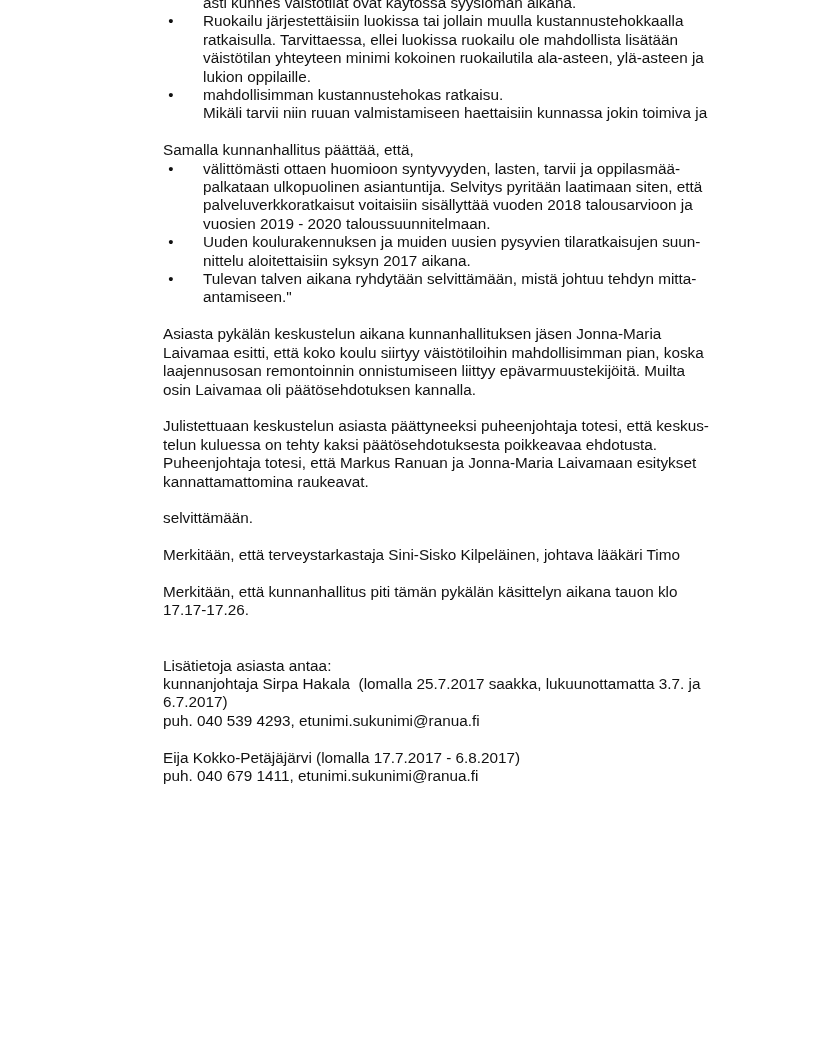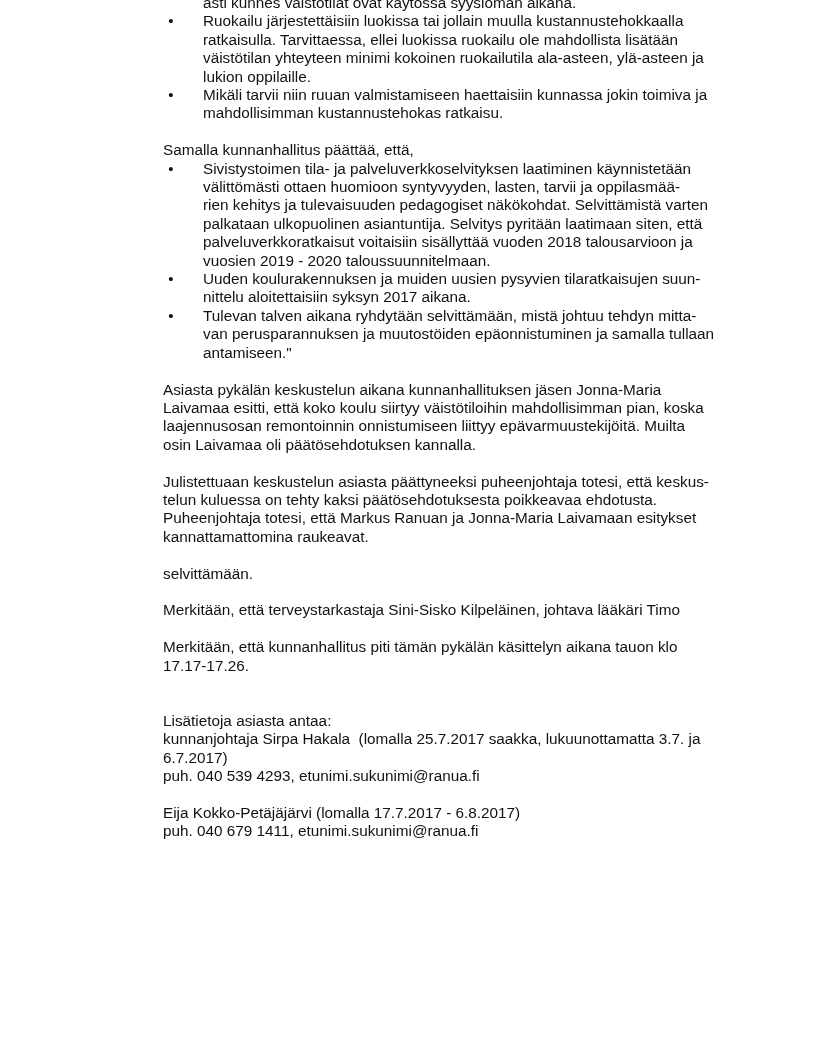--- a/index.html
+++ b/index.html
@@ -28,48 +28,45 @@
     </li>
     <li class="li">
       <span class="bullet"></span>
       <p class="p">Ruokailu järjestettäisiin luokissa tai jollain muulla kustannustehokkaalla</p>
       <p class="p">ratkaisulla. Tarvittaessa, ellei luokissa ruokailu ole mahdollista lisätään</p>
       <p class="p">väistötilan yhteyteen minimi kokoinen ruokailutila ala-asteen, ylä-asteen ja</p>
       <p class="p">lukion oppilaille.</p>
     </li>
     <li class="li">
       <span class="bullet"></span>
+      <p class="p">mahdollisimman kustannustehokas ratkaisu.</p>
       <p class="p">Mikäli tarvii niin ruuan valmistamiseen haettaisiin kunnassa jokin toimiva ja</p>
-      <p class="p">mahdollisimman kustannustehokas ratkaisu.</p>
     </li>
   </ul>
 
   <div class="gap"></div>
 
   <p class="p">Samalla kunnanhallitus päättää, että,</p>
 
   <ul class="list">
     <li class="li">
       <span class="bullet"></span>
-      <p class="p">Sivistystoimen tila- ja palveluverkkoselvityksen laatiminen käynnistetään</p>
       <p class="p">välittömästi ottaen huomioon syntyvyyden, lasten, tarvii ja oppilasmää-</p>
-      <p class="p">rien kehitys ja tulevaisuuden pedagogiset näkökohdat. Selvittämistä varten</p>
       <p class="p">palkataan ulkopuolinen asiantuntija. Selvitys pyritään laatimaan siten, että</p>
       <p class="p">palveluverkkoratkaisut voitaisiin sisällyttää vuoden 2018 talousarvioon ja</p>
       <p class="p">vuosien 2019 - 2020 taloussuunnitelmaan.</p>
     </li>
     <li class="li">
       <span class="bullet"></span>
       <p class="p">Uuden koulurakennuksen ja muiden uusien pysyvien tilaratkaisujen suun-</p>
       <p class="p">nittelu aloitettaisiin syksyn 2017 aikana.</p>
     </li>
     <li class="li">
       <span class="bullet"></span>
       <p class="p">Tulevan talven aikana ryhdytään selvittämään, mistä johtuu tehdyn mitta-</p>
-      <p class="p">van perusparannuksen ja muutostöiden epäonnistuminen ja samalla tullaan</p>
       <p class="p">antamiseen."</p>
     </li>
   </ul>
 
 
   <div class="gap"></div>
 
   <div>
     <p class="p">Asiasta pykälän keskustelun aikana kunnanhallituksen jäsen Jonna-Maria</p>
     <p class="p">Laivamaa esitti, että koko koulu siirtyy väistötiloihin mahdollisimman pian, koska</p>

